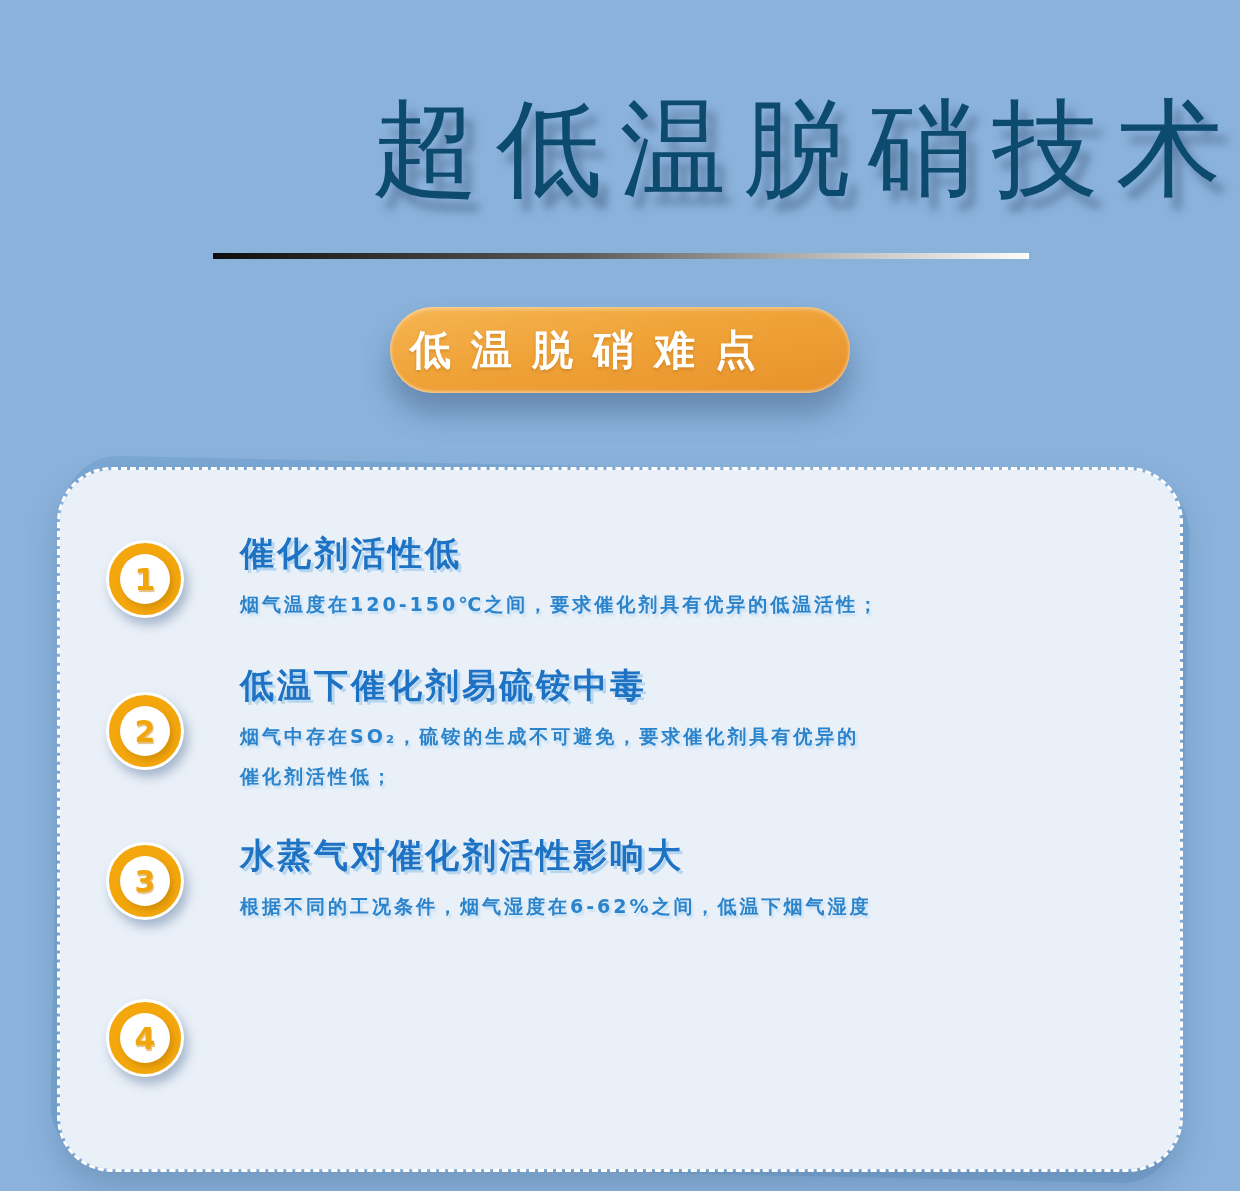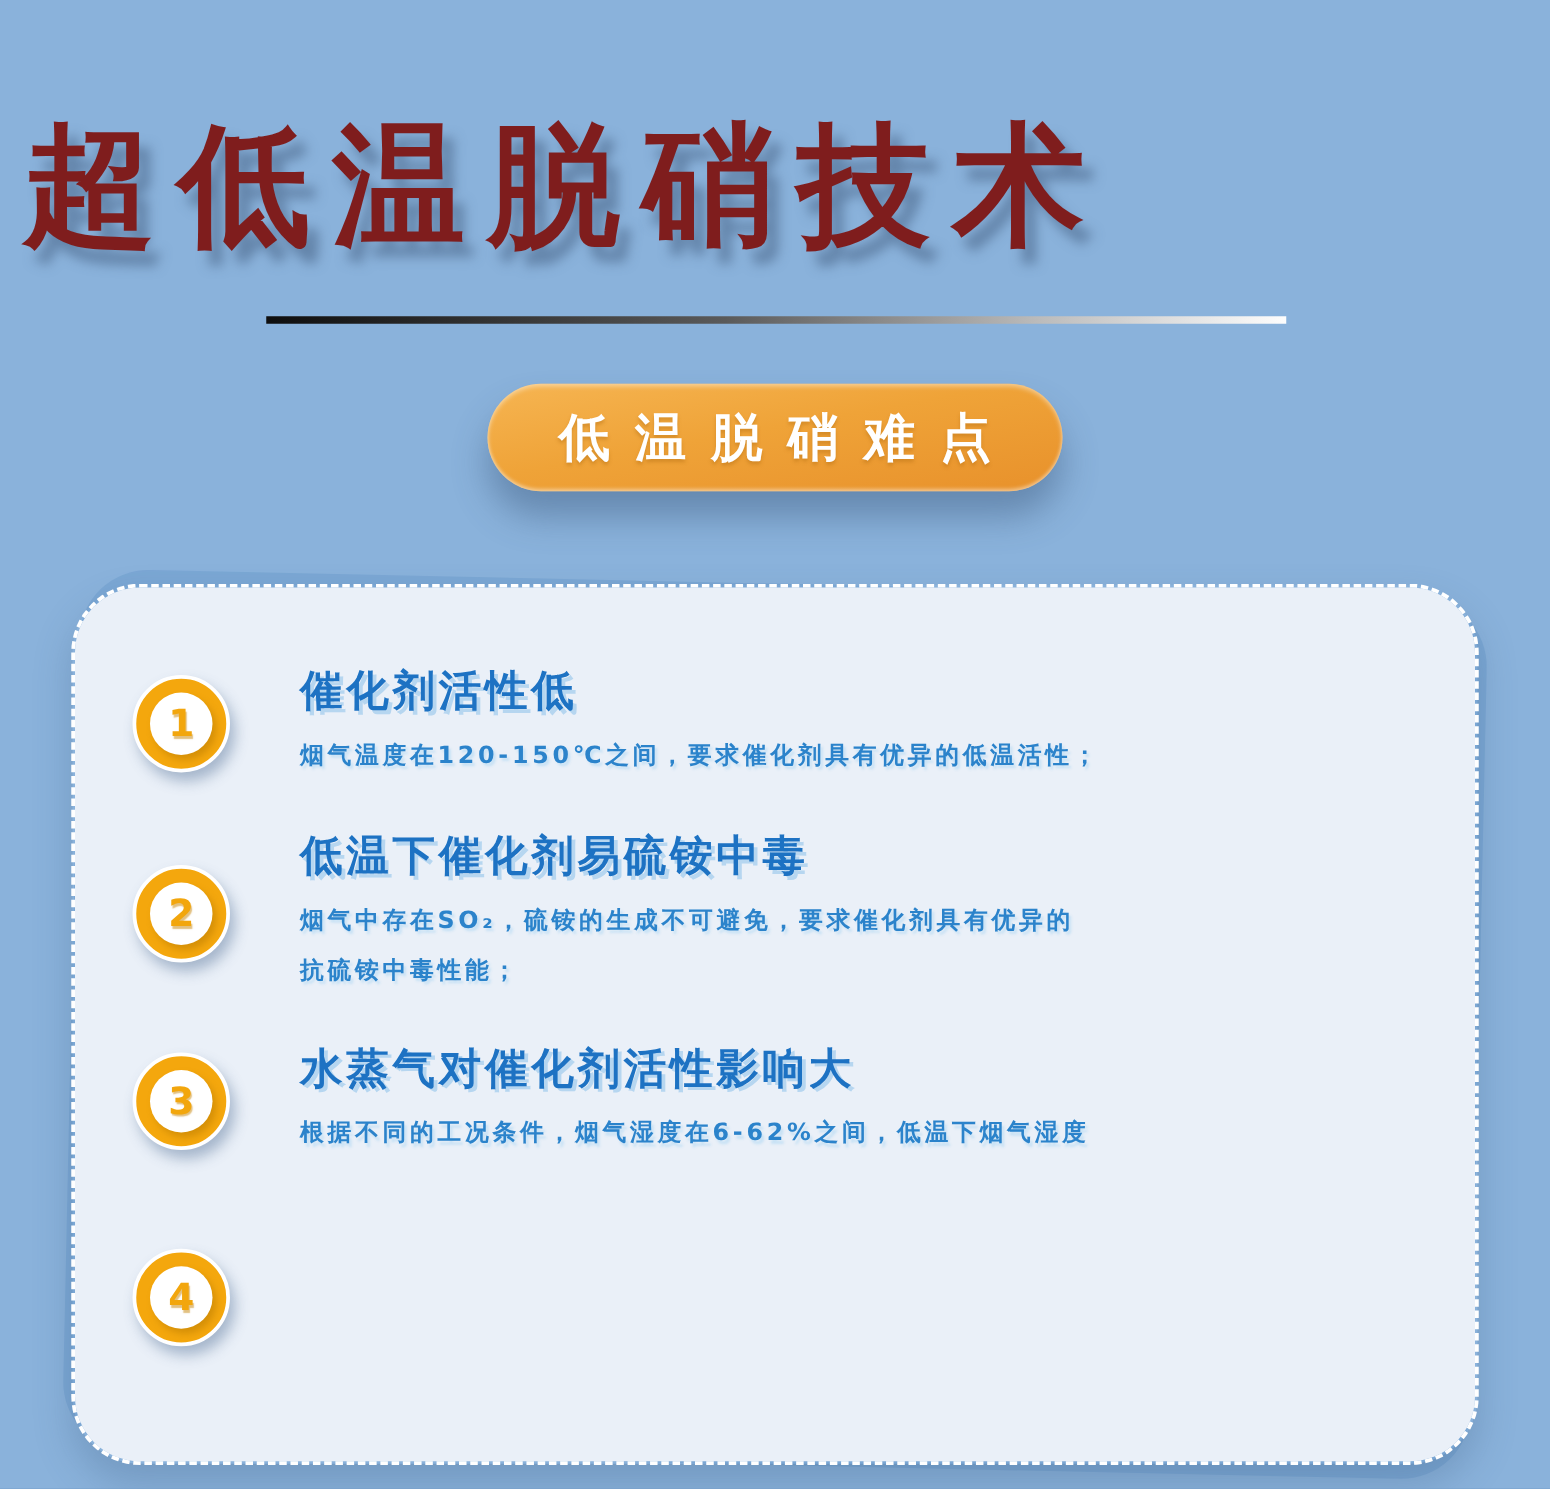--- a/index.html
+++ b/index.html
@@ -12,24 +12,24 @@
     overflow: hidden;
     font-family: "DejaVu Sans", sans-serif;
   }
 
   
   .main-title {
     position: absolute;
     top: 78px;
     left: 0;
     width: 100%;
-    text-align: left;
+    text-align: right;
     font-size: 106px;
-    font-weight: 700;
-    color: #7f1d1d;
+    font-weight: 400;
+    color: #0c4a6e;
     letter-spacing: 18px;
     padding-left: 18px;
     white-space: nowrap;
     text-shadow: 9px 12px 9px rgba(68, 94, 130, 0.55);
   }
 
   
   .divider {
     position: absolute;
     top: 253px;
@@ -46,21 +46,20 @@
     left: 390px;
     width: 460px;
     height: 86px;
     border-radius: 43px;
     background: linear-gradient(170deg, #f6b552 0%, #efa338 45%, #e8912b 100%);
     box-shadow: 0 20px 28px rgba(58, 86, 122, 0.45),
                 inset 0 2px 4px rgba(255, 255, 255, 0.45),
                 inset 0 -2px 3px rgba(255, 255, 255, 0.40);
     display: flex;
     align-items: center;
-    justify-content: center;
   }
   .pill-label {
     color: #ffffff;
     font-size: 41px;
     font-weight: 700;
     letter-spacing: 20px;
     padding-left: 20px;
     white-space: nowrap;
     text-shadow: 0 2px 3px rgba(180, 110, 20, 0.45);
   }
@@ -178,21 +177,21 @@
       </div>
     </div>
 
     <div class="section sec-2">
       <div class="num-badge">
         <div class="num-inner">2</div>
       </div>
       <div class="sec-text">
         <div class="sec-heading">低温下催化剂易硫铵中毒</div>
         <div class="sec-line">烟气中存在SO₂，硫铵的生成不可避免，要求催化剂具有优异的</div>
-        <div class="sec-line">抗硫铵中毒性能；</div>
+        <div class="sec-line">催化剂活性低；</div>
       </div>
     </div>
 
     <div class="section sec-3">
       <div class="num-badge">
         <div class="num-inner">3</div>
       </div>
       <div class="sec-text">
         <div class="sec-heading">水蒸气对催化剂活性影响大</div>
         <div class="sec-line">根据不同的工况条件，烟气湿度在6-62%之间，低温下烟气湿度</div>

